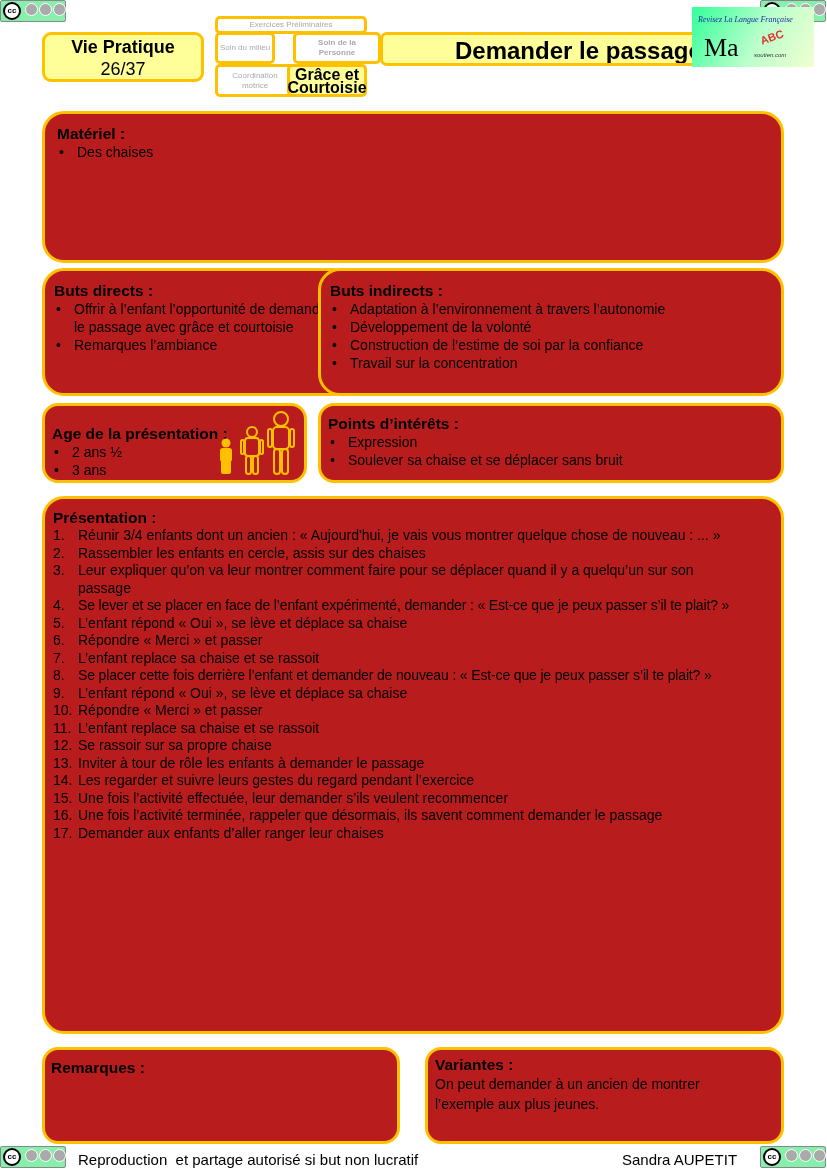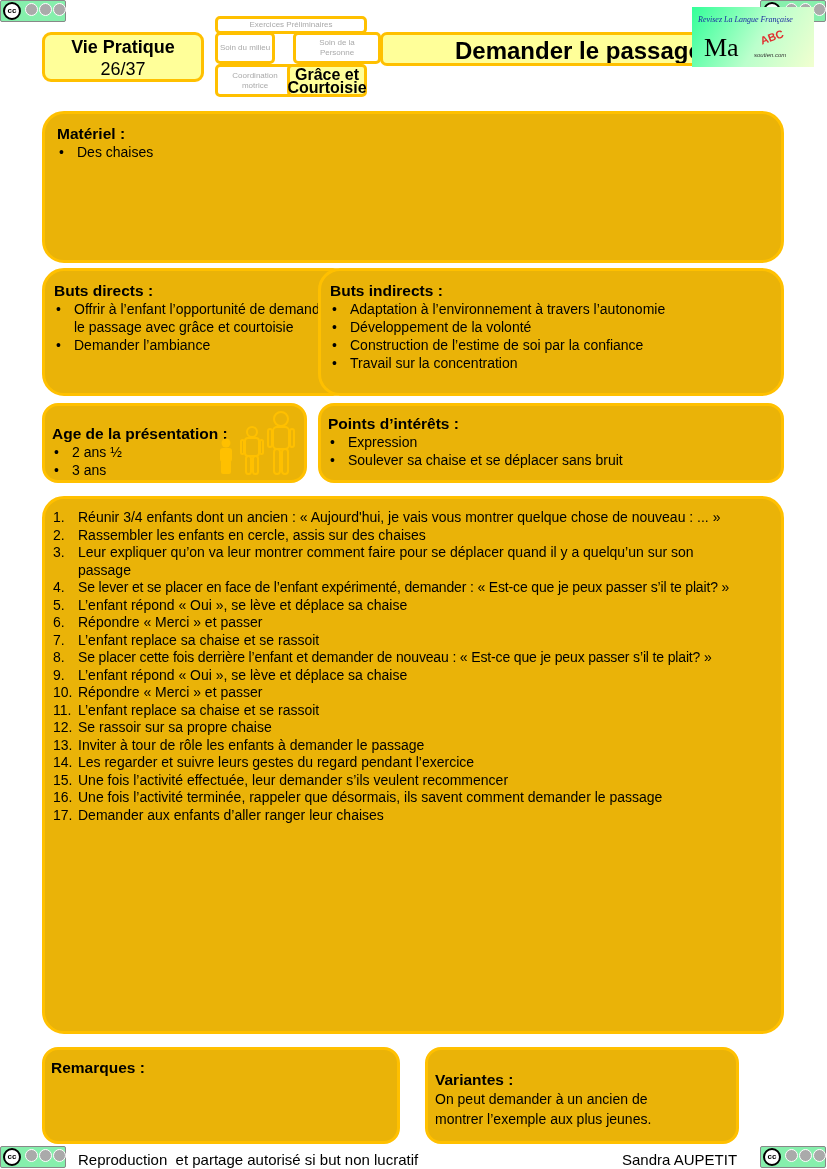--- a/index.html
+++ b/index.html
@@ -1,17 +1,17 @@
 <!DOCTYPE html>
 <html><head>
 <meta charset="utf-8">
 <style>
   html, body { margin:0; padding:0; }
   body { width:827px; height:1169px; position:relative; background:#ffffff; font-family:"Liberation Sans", sans-serif; color:#000; overflow:hidden; }
-  .box { position:absolute; border:3px solid #FFC000; border-radius:22px; background:#eab308; box-sizing:border-box; }
+  .box { position:absolute; border:3px solid #FFC000; border-radius:22px; background:#b91c1c; box-sizing:border-box; }
   .yellow { background:#FFFF99; }
   .title-h { font-weight:bold; font-size:15.5px; line-height:18px; }
   ul.bl { list-style:none; margin:0; padding:0; font-size:14px; line-height:18px; }
   ul.bl li { position:relative; padding-left:20px; }
   ul.bl li::before { content:"•"; position:absolute; left:2px; }
   ol.nl { list-style:none; margin:0; padding:0; font-size:14px; line-height:17.5px; }
   ol.nl li { position:relative; padding-left:25px; }
   ol.nl li .num { position:absolute; left:0; }
   .cc { position:absolute; width:66px; height:22px; background:#86efac; border:1px solid #888; box-sizing:border-box; border-radius:2px; }
   .cc .circ { position:absolute; top:2px; width:13px; height:13px; border:1.5px solid #fff; border-radius:50%; box-sizing:border-box; background:#aaa; }
@@ -40,21 +40,21 @@
   <div style="font-weight:bold;font-size:18px;line-height:22px;margin-top:1px;">Vie Pratique</div>
   <div style="font-size:18px;line-height:22px;">26/37</div>
 </div>
 
 <div class="tab" style="left:215px;top:16px;width:152px;height:18px;">
   <span>Exercices Préliminaires</span>
 </div>
 <div class="tab" style="left:215px;top:32px;width:60px;height:32px;">
   <span>Soin du milieu</span>
 </div>
-<div class="tab" style="left:293px;top:32px;width:88px;height:32px;padding:0 8px;">
+<div class="tab" style="left:293px;top:32px;width:88px;height:32px;padding:0 8px;font-weight:bold;">
   <span>Soin de la Personne</span>
 </div>
 <div class="tab" style="left:215px;top:64px;width:80px;height:33px;padding:0 10px;">
   <span>Coordination motrice</span>
 </div>
 <div class="tab active" style="left:287px;top:64px;width:80px;height:33px;padding:0 12px;">
   <span>Grâce et Courtoisie</span>
 </div>
 
 <div class="box yellow" style="left:380px;top:32px;width:420px;height:34px;border-radius:7px;overflow:hidden;padding-left:13px;">
@@ -72,21 +72,21 @@
   <div class="title-h">Matériel :</div>
   <ul class="bl">
     <li>Des chaises</li>
   </ul>
 </div>
 
 <div class="box" style="left:42px;top:268px;width:313px;height:128px;padding:11px 9px;">
   <div class="title-h">Buts directs :</div>
   <ul class="bl">
     <li>Offrir à l’enfant l’opportunité de demander le passage avec grâce et courtoisie</li>
-    <li>Demander l’ambiance</li>
+    <li>Remarques l’ambiance</li>
   </ul>
 </div>
 
 <div class="box" style="left:318px;top:268px;width:466px;height:128px;padding:11px 9px;">
   <div class="title-h">Buts indirects :</div>
   <ul class="bl">
     <li>Adaptation à l’environnement à travers l’autonomie</li>
     <li>Développement de la volonté</li>
     <li>Construction de l’estime de soi par la confiance</li>
     <li>Travail sur la concentration</li>
@@ -124,20 +124,21 @@
 
 <div class="box" style="left:318px;top:403px;width:466px;height:80px;padding:9px 7px;border-radius:16px;">
   <div class="title-h">Points d’intérêts :</div>
   <ul class="bl">
     <li>Expression</li>
     <li>Soulever sa chaise et se déplacer sans bruit</li>
   </ul>
 </div>
 
 <div class="box" style="left:42px;top:496px;width:742px;height:538px;padding:10px 8px;">
+  <div class="title-h">Présentation :</div>
   <ol class="nl">
     <li><span class="num">1.</span><span>Réunir 3/4 enfants dont un ancien : « Aujourd'hui, je vais vous montrer quelque chose de nouveau : ... »</span></li>
     <li><span class="num">2.</span><span>Rassembler les enfants en cercle, assis sur des chaises</span></li>
     <li style="padding-right:50px;"><span class="num">3.</span><span>Leur expliquer qu’on va leur montrer comment faire pour se déplacer quand il y a quelqu’un sur son passage</span></li>
     <li style="white-space:nowrap;letter-spacing:-0.15px;"><span class="num">4.</span><span>Se lever et se placer en face de l’enfant expérimenté, demander : « Est-ce que je peux passer s’il te plait? »</span></li>
     <li><span class="num">5.</span><span>L’enfant répond « Oui », se lève et déplace sa chaise</span></li>
     <li><span class="num">6.</span><span>Répondre « Merci » et passer</span></li>
     <li><span class="num">7.</span><span>L’enfant replace sa chaise et se rassoit</span></li>
     <li style="white-space:nowrap;letter-spacing:-0.15px;"><span class="num">8.</span><span>Se placer cette fois derrière l’enfant et demander de nouveau : « Est-ce que je peux passer s’il te plait? »</span></li>
     <li><span class="num">9.</span><span>L’enfant répond « Oui », se lève et déplace sa chaise</span></li>
@@ -150,21 +151,21 @@
     <li><span class="num">16.</span><span>Une fois l’activité terminée, rappeler que désormais, ils savent comment demander le passage</span></li>
     <li><span class="num">17.</span><span>Demander aux enfants d’aller ranger leur chaises</span></li>
   </ol>
 </div>
 
 <div class="box" style="left:42px;top:1047px;width:358px;height:97px;padding:9px 6px;border-radius:16px;">
   <div class="title-h">Remarques :</div>
   <div style="font-size:14px;line-height:20px;"></div>
 </div>
 
-<div class="box" style="left:425px;top:1047px;width:314px;height:97px;padding:21px 7px;border-radius:16px;">
+<div class="box" style="left:425px;top:1047px;width:359px;height:97px;padding:6px 7px;border-radius:16px;">
   <div class="title-h">Variantes :</div>
   <div style="font-size:14px;line-height:20px;padding-right:40px;">On peut demander à un ancien de montrer l’exemple aux plus jeunes.</div>
 </div>
 
 <div class="cc" style="left:0;top:1146px;">
   <div class="ccbig">cc</div>
   <div class="circ" style="left:24px;"></div>
   <div class="circ" style="left:38px;"></div>
   <div class="circ" style="left:52px;"></div>
 </div>

